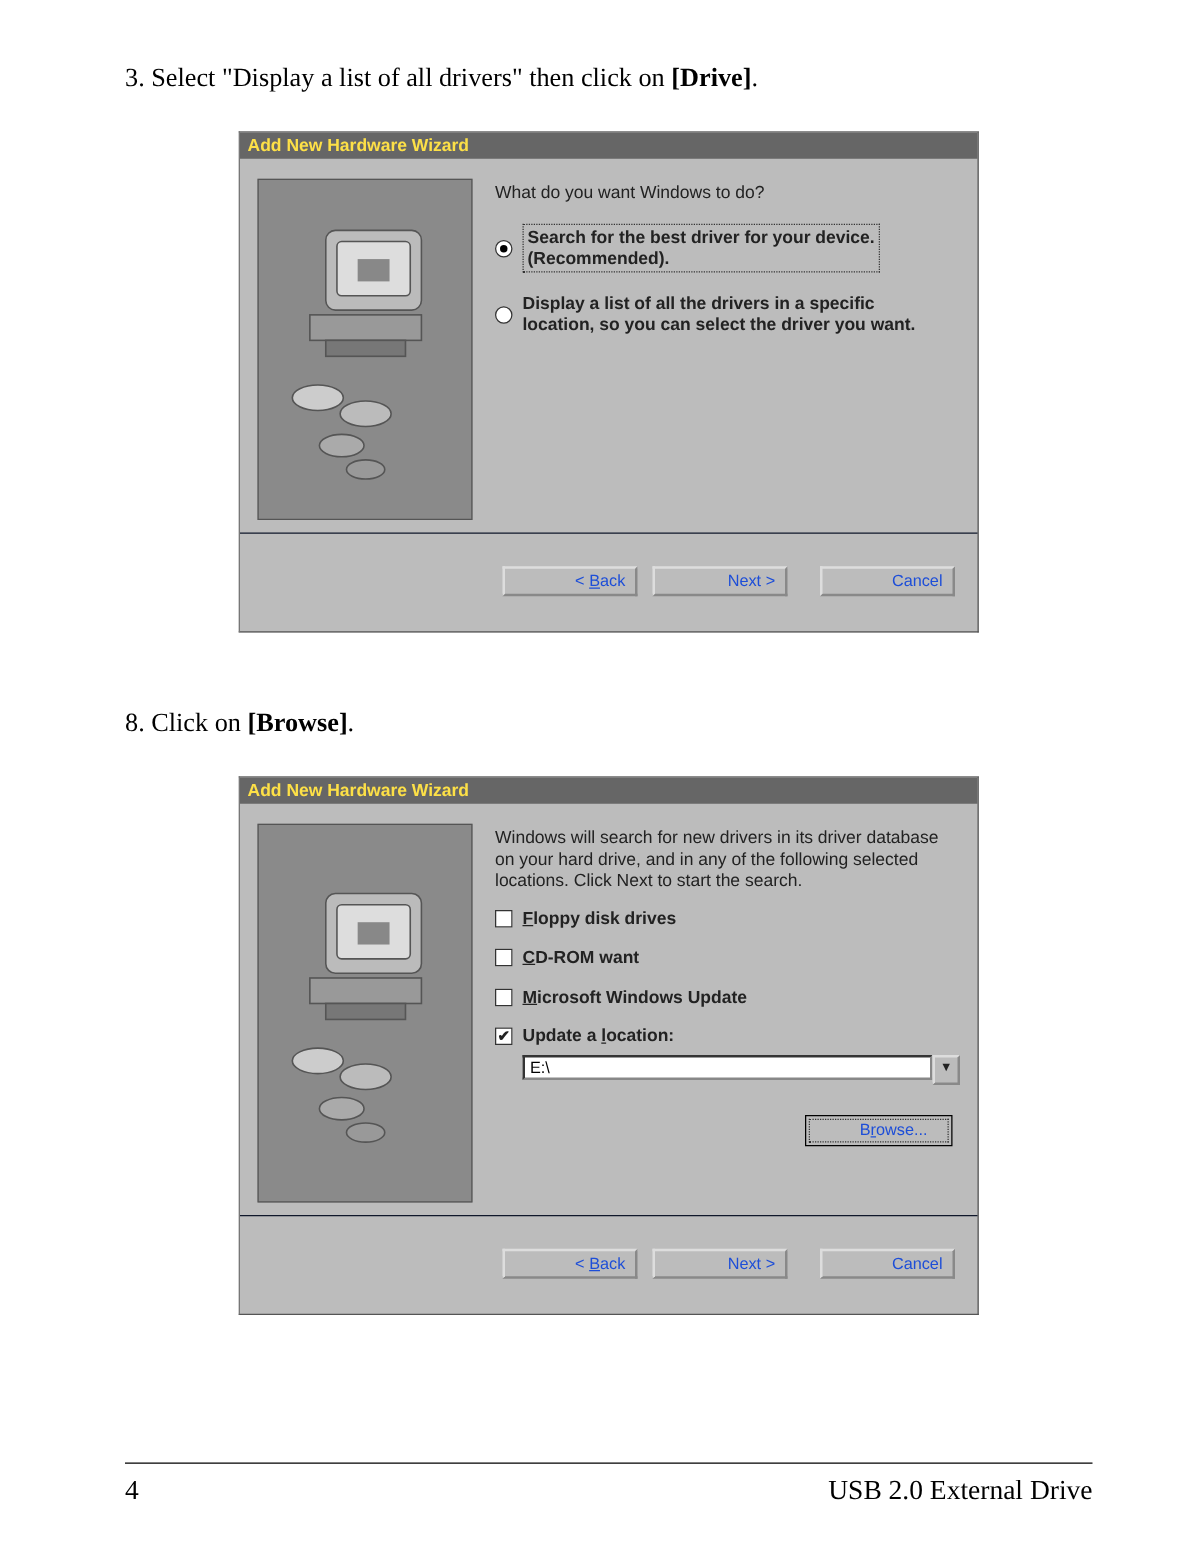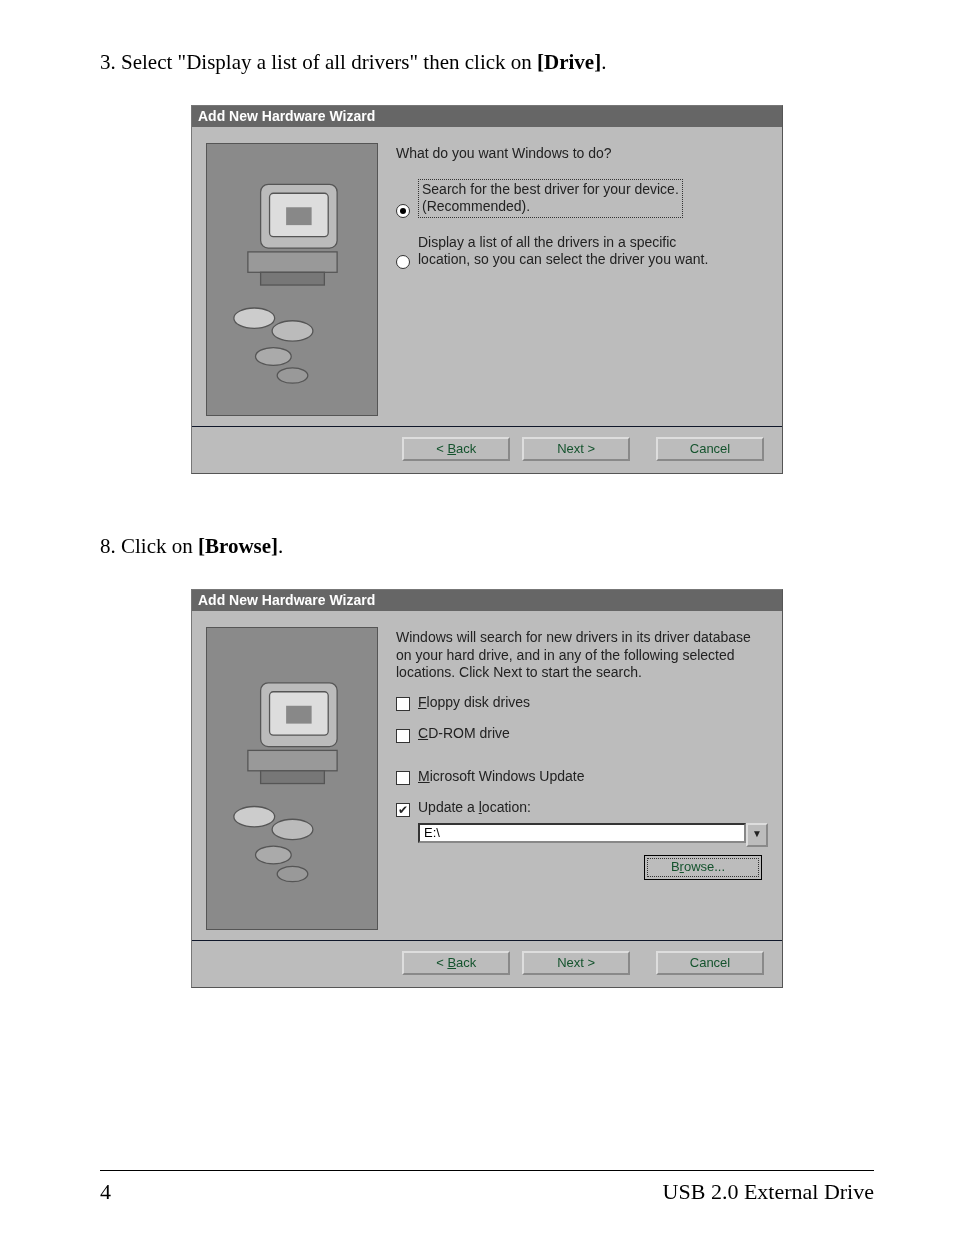--- a/index.html
+++ b/index.html
@@ -30,21 +30,21 @@
     width: 590px;
     border: 1px solid #777;
     border-right-color: #555; border-bottom-color: #555;
     background: #bcbcbc;
     font-family: Tahoma, Arial, sans-serif;
     font-size: 14px;
     color: #222;
   }
   .titlebar {
     background: #666;
-    color: #ffffff;
+    color: #fde047;
     font-weight: bold;
     padding: 2px 6px 3px 6px;
     font-size: 14px;
   }
   .dialog-body {
     display: flex;
     padding: 16px 14px 10px 14px;
     min-height: 300px;
     border-bottom: 1px solid #0f172a;
     box-sizing: border-box;
@@ -59,21 +59,21 @@
     align-items: center;
     justify-content: center;
     position: relative;
   }
   .graphic-svg { width: 90%; height: 90%; }
   .dialog-content {
     flex: 1;
     padding-top: 2px;
     line-height: 1.25;
   }
-  .radio-row, .check-row { display: flex; align-items: flex-end; margin: 6px 0; }
+  .radio-row, .check-row { display: flex; align-items: center; margin: 6px 0; font-weight: bold; }
   .radio-mark, .check-mark {
     flex: 0 0 14px; width:14px; height:14px; margin-right:8px; margin-top:1px;
     border:1px solid #333; background:#fff; box-sizing:border-box;
     display:flex; align-items:center; justify-content:center;
   }
   .radio-mark { border-radius:50%; }
   .radio-dot { width:6px; height:6px; background:#000; border-radius:50%; }
   .check-tick { font-size:12px; line-height:1; }
   .selected-box {
     border: 1px dotted #333;
@@ -85,23 +85,23 @@
     font-family: Tahoma, Arial, sans-serif; font-size:13px;
     padding: 1px 4px; box-sizing: border-box;
   }
   .combo-btn {
     width:18px; height:20px; background:#bcbcbc; border:2px outset #ddd;
     display:flex; align-items:center; justify-content:center; font-size:10px;
   }
   .browse-row { text-align:right; margin-right:2px; }
   .btn {
     display:inline-block; min-width:88px; padding:2px 8px 3px 8px;
-    background:#bcbcbc; border:2px outset #ddd; text-align:center;
-    font-family: Tahoma, Arial, sans-serif; font-size:13px; color:#14532d;
-    margin: 0 4px;
+    background:#bcbcbc; border:2px outset #ddd; text-align:right;
+    font-family: Tahoma, Arial, sans-serif; font-size:13px; color:#1d4ed8;
+    margin: 16px 4px;
   }
   .btn.focused { outline:1px dotted #333; outline-offset:-4px; border:1px solid #000; padding:3px 19px 4px 9px; }
   .button-bar {
     padding: 10px 14px 12px 14px;
     text-align: right;
   }
   .footer {
     position: absolute;
     left: 100px; right: 80px; bottom: 30px;
     border-top: 1px solid #000;
@@ -191,23 +191,23 @@
         </div>
         <div class="dialog-content">
           <div style="margin-bottom:12px">Windows will search for new drivers in its driver database on your hard drive, and in any of the following selected locations. Click Next to start the search.</div>
 
           <div class="check-row">
             <span class="check-mark"></span>
             <span><span class="u">F</span><span>loppy disk drives</span></span>
           </div>
           <div class="check-row" style="margin-top:14px">
             <span class="check-mark"></span>
-            <span><span class="u">C</span><span>D-ROM drive</span></span>
-          </div>
-          <div class="check-row" style="margin-top:25px">
+            <span><span class="u">C</span><span>D-ROM want</span></span>
+          </div>
+          <div class="check-row" style="margin-top:14px">
             <span class="check-mark"></span>
             <span><span class="u">M</span><span>icrosoft Windows Update</span></span>
           </div>
           <div class="check-row" style="margin-top:14px">
             <span class="check-mark">
                 <span class="check-tick">✔</span>
               </span>
             <span><span>Update a </span><span class="u">l</span><span>ocation:</span></span>
           </div>
 

